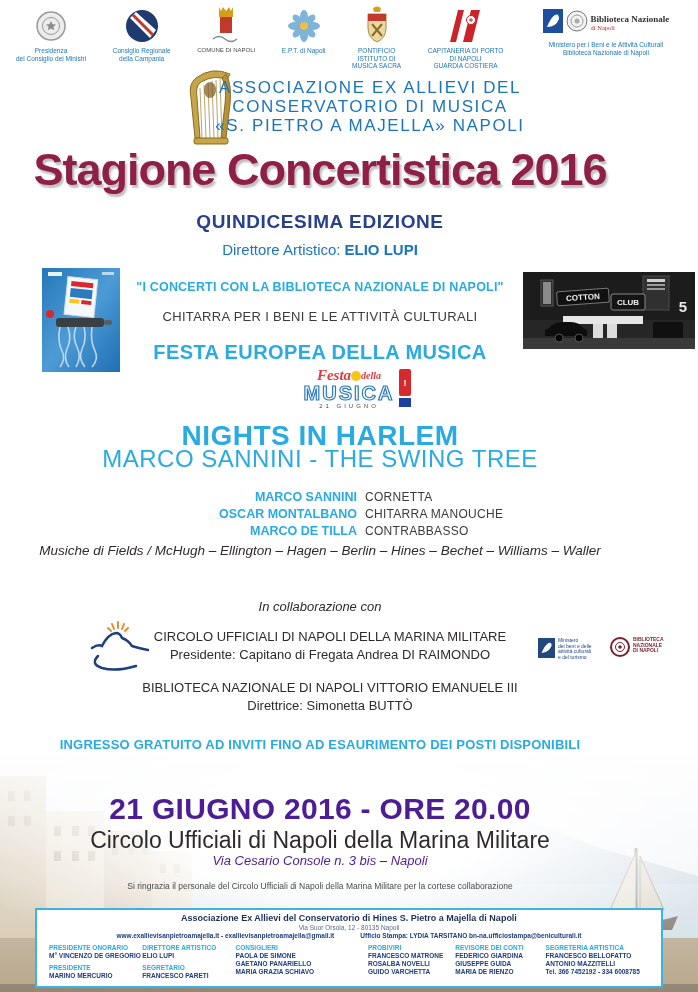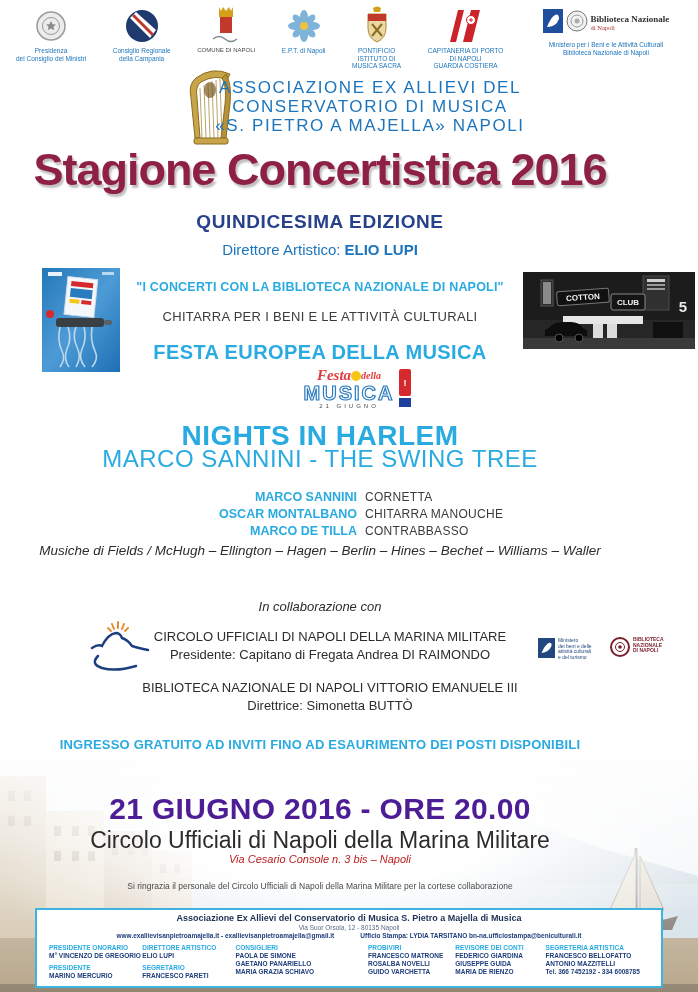--- a/index.html
+++ b/index.html
@@ -65,21 +65,21 @@
   .admission{top:737px;font-size:13px;font-weight:bold;color:#29abe2;letter-spacing:0.2px;}
 
   
   .painting-band{top:756px;left:0;width:698px;height:236px;}
   .paint-overlay{position:absolute;inset:0;
      background:
        radial-gradient(ellipse 58% 62% at 50% 32%, rgba(255,255,255,1) 35%, rgba(255,255,255,0) 100%),
        linear-gradient(to bottom, rgba(255,255,255,0.95) 0%, rgba(255,255,255,0.55) 45%, rgba(255,255,255,0.25) 100%);}
   .event-date{top:792px;font-size:30px;font-weight:bold;color:#4c1d95;letter-spacing:0.3px;}
   .event-venue{top:827px;font-size:23px;color:#2e2b2c;}
-  .event-address{top:853px;font-size:11px;font-style:italic;color:#b91c1c;}
+  .event-address{top:853px;font-size:13px;font-style:italic;color:#4c1d95;}
   .event-thanks{top:881px;font-size:8.5px;color:#4a4a4a;}
 
   
   .footer-box{left:35px;top:908px;width:624px;height:76px;background:#fff;border:2px solid #3db3e3;
               text-align:center;}
   .f-org{margin-top:3px;font-size:9px;font-weight:bold;color:#1e3055;}
   .f-address{font-size:6.5px;color:#5a6b8c;margin-top:1px;}
   .f-webline{font-size:6.5px;font-weight:bold;color:#1e3d7b;margin-top:1px;}
   .f-webline .gap{display:inline-block;width:26px;}
   .f-cols{display:flex;text-align:left;padding:5px 10px 0 12px;}
@@ -424,21 +424,21 @@
     </svg>
     <div class="paint-overlay"></div>
   </div>
 
   <div class="abs ctr event-date">21 GIUGNO 2016 - ORE 20.00</div>
   <div class="abs ctr event-venue">Circolo Ufficiali di Napoli della Marina Militare</div>
   <div class="abs ctr event-address">Via Cesario Console n. 3 bis – Napoli</div>
   <div class="abs ctr event-thanks">Si ringrazia il personale del Circolo Ufficiali di Napoli della Marina Militare per la cortese collaborazione</div>
 
   <div class="abs footer-box">
-    <div class="f-org">Associazione Ex Allievi del Conservatorio  di Musica S. Pietro a Majella di Musica</div>
+    <div class="f-org">Associazione Ex Allievi del Conservatorio  di Hines S. Pietro a Majella di Napoli</div>
     <div class="f-address">Via Suor Orsola, 12 - 80135 Napoli</div>
     <div class="f-webline">
       <span>www.exallievisanpietroamajella.it - exallievisanpietroamajella@gmail.it</span><span class="gap"></span><span>Ufficio Stampa:  LYDIA TARSITANO bn-na.ufficiostampa@beniculturali.it</span>
     </div>
     <div class="f-cols">
       <div class="f-col1">
         <div class="f-group">
           <div class="f-title">PRESIDENTE ONORARIO</div>
           <div class="f-names">M° VINCENZO DE GREGORIO</div>
         </div>

